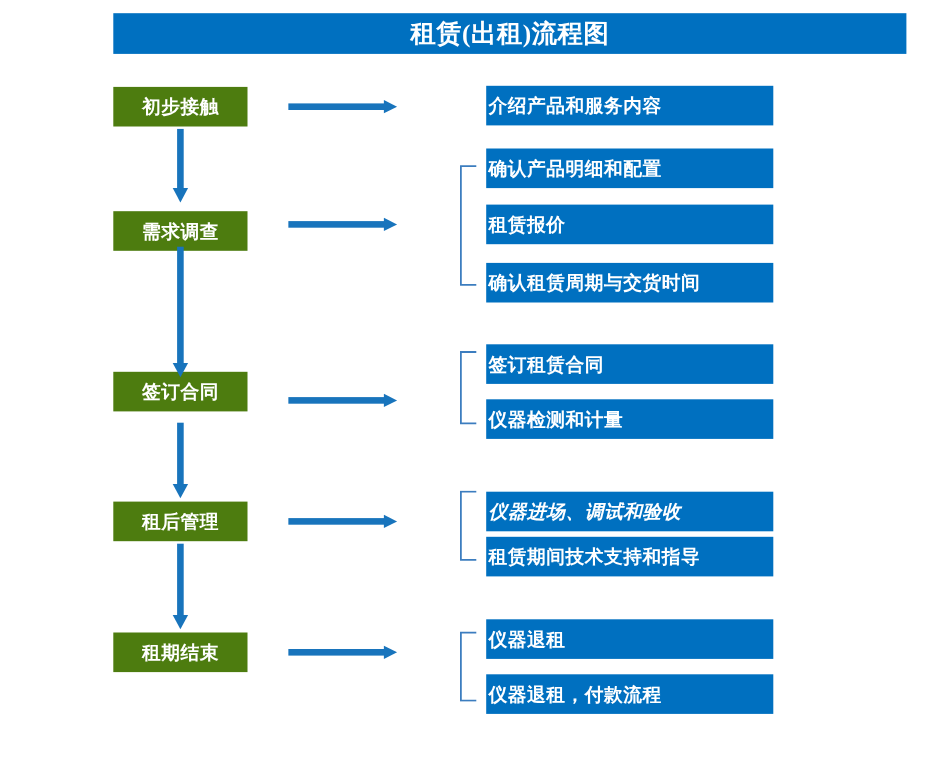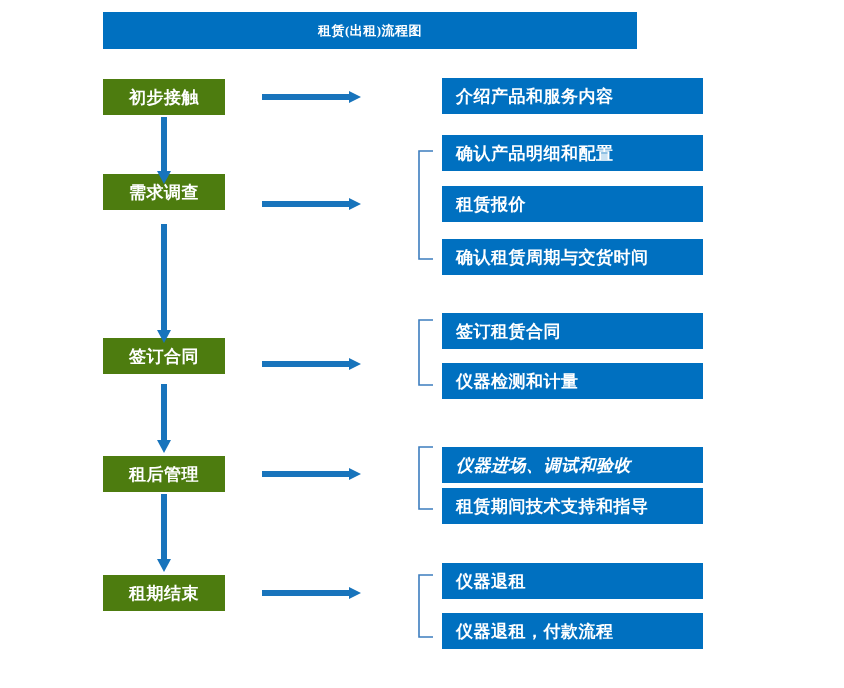--- a/index.html
+++ b/index.html
@@ -17,25 +17,25 @@
     height: 688px;
     background: #ffffff;
     overflow: hidden;
   }
 
   
   .title-bar {
     position: absolute;
     left: 103px;
     top: 12px;
-    width: 534px;
+    width: 721px;
     height: 37px;
     background: #0070C0;
     color: #ffffff;
-    font-size: 13px;
+    font-size: 23px;
     font-weight: bold;
     letter-spacing: 0.5px;
     display: flex;
     align-items: center;
     justify-content: center;
     box-sizing: border-box;
   }
 
   
   .stage-box {
@@ -60,21 +60,21 @@
     left: 442px;
     width: 261px;
     height: 36px;
     background: #0070C0;
     color: #ffffff;
     font-size: 17px;
     font-weight: bold;
     display: flex;
     align-items: center;
     box-sizing: border-box;
-    padding-left: 14px;
+    padding-left: 2px;
     letter-spacing: 0.5px;
   }
 
   
   .h-arrow {
     position: absolute;
     left: 262px;
     width: 100px;
     height: 18px;
   }
@@ -98,21 +98,21 @@
 </style>
 </head>
 <body>
 
 <div id="canvas">
 
   <div class="title-bar">租赁(出租)流程图</div>
 
   <div class="stage-box" style="top:79px;">初步接触</div>
 
-  <div class="stage-box" style="top:174px;font-family:Liberation Serif, serif;">需求调查</div>
+  <div class="stage-box" style="top:192px;font-family:Liberation Serif, serif;">需求调查</div>
 
   <div class="stage-box" style="top:338px;">签订合同</div>
 
   <div class="stage-box" style="top:456px;">租后管理</div>
 
   <div class="stage-box" style="top:575px;">租期结束</div>
 
   <div class="v-arrow" style="top:117px; height:68px;">
     <svg width="18" height="68" viewBox="0 0 18 68">
       <rect x="6" y="0" width="6" height="56" fill="#1874BC"></rect>

